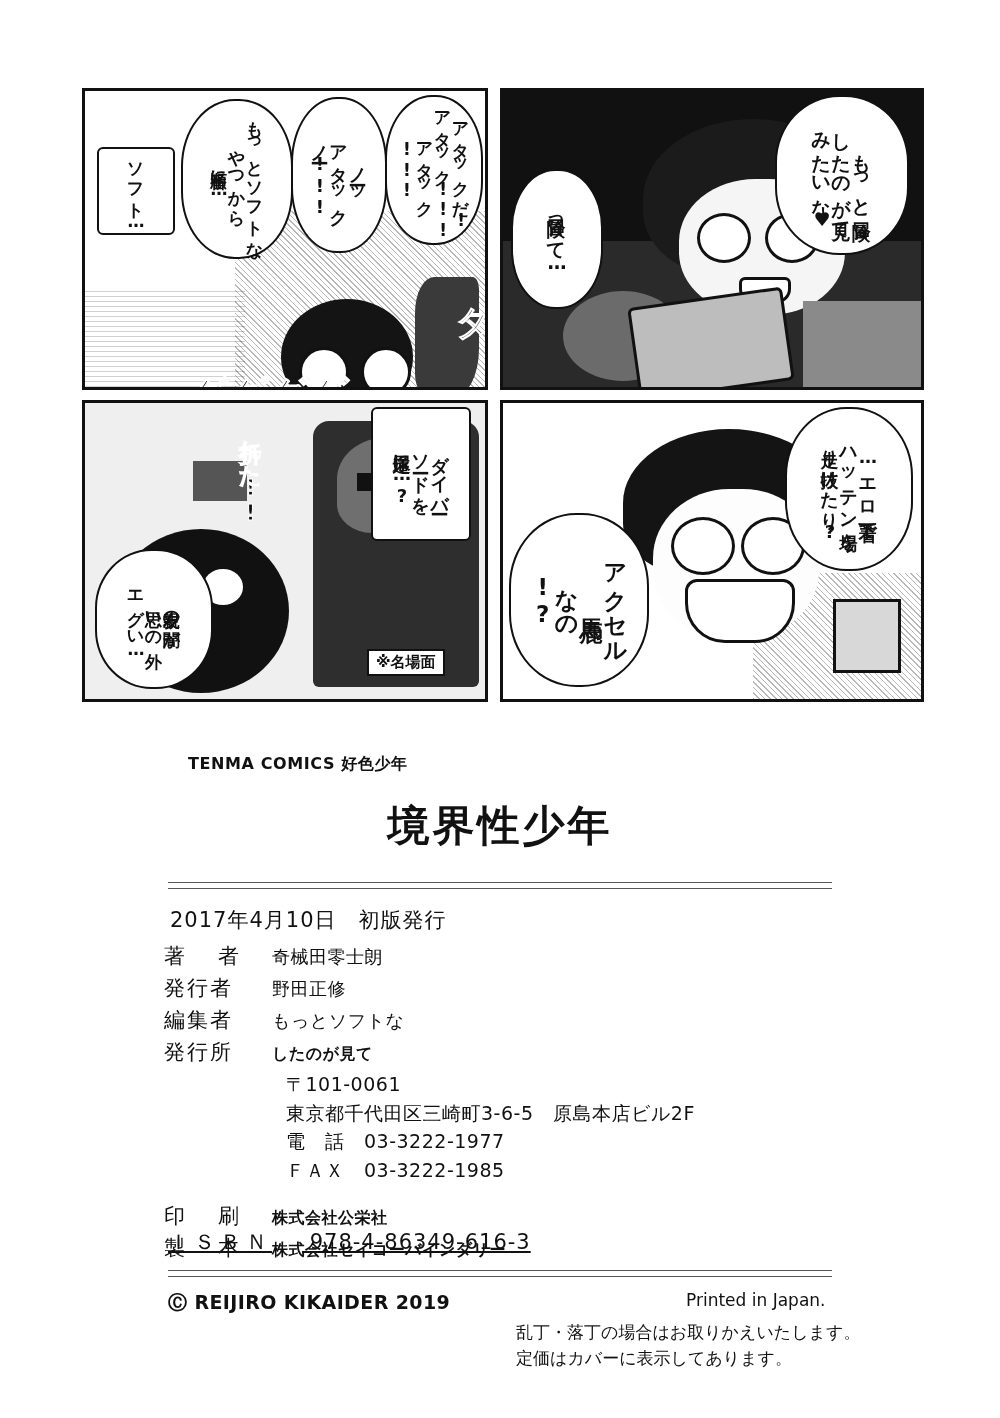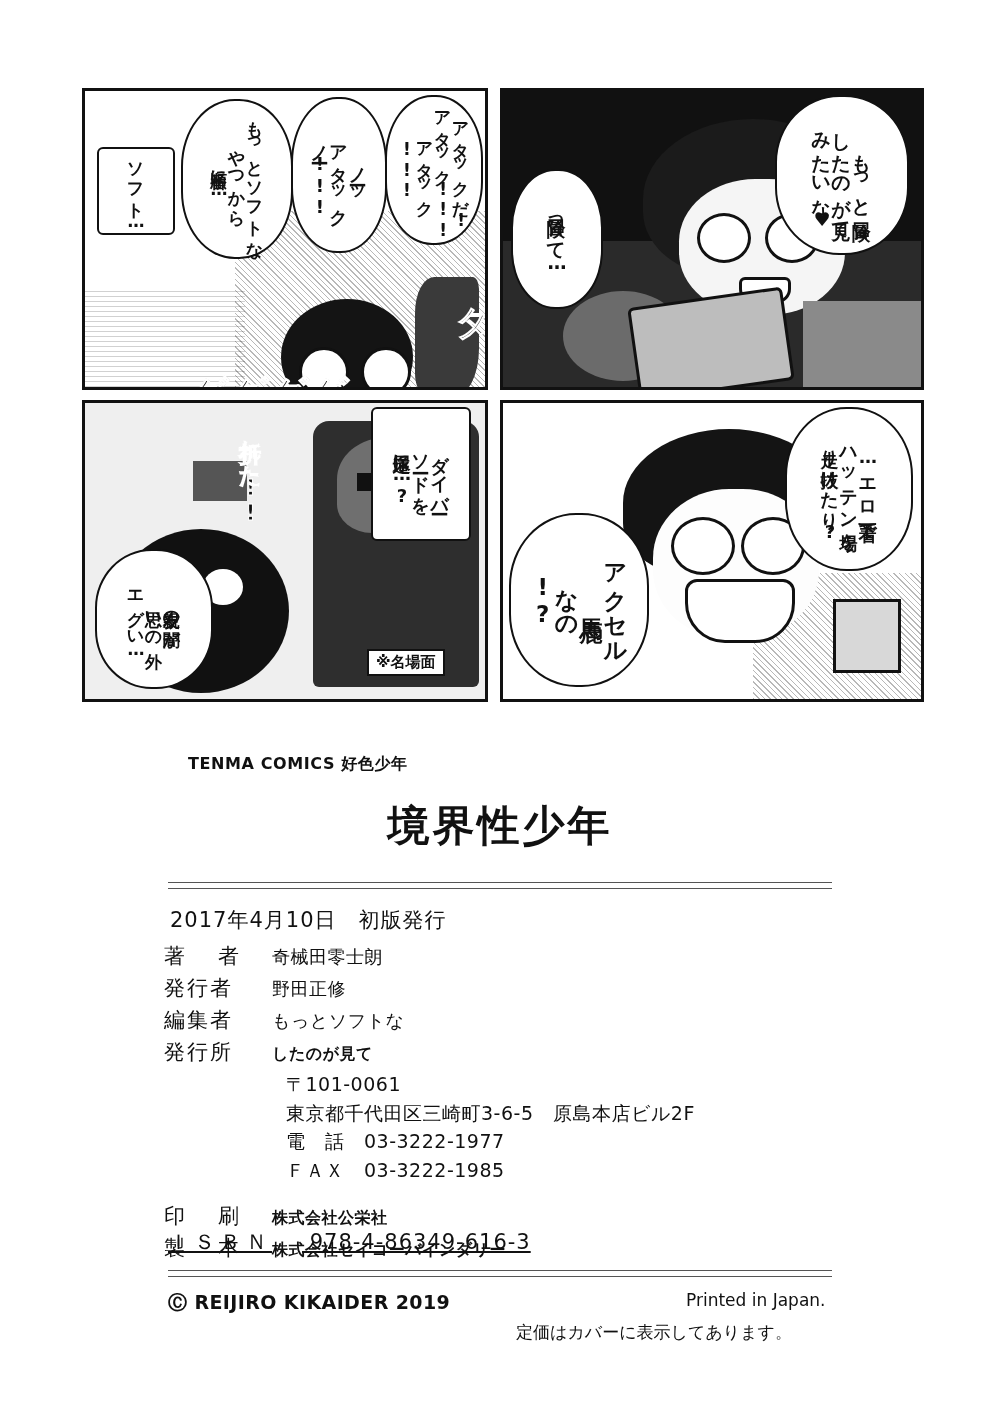--- a/index.html
+++ b/index.html
@@ -381,15 +381,16 @@
     <span class="lbl">ＩＳＢＮ</span>
     <span>978-4-86349-616-3</span>
   </div>
 
   <div class="rule r3"></div>
   <div class="rule r4"></div>
 
   <div class="copyright">Ⓒ REIJIRO KIKAIDER 2019</div>
   <div class="printed">Printed in Japan.</div>
   <div class="footnotes">
+    <div>乱丁・落丁の場合はお取りかえいたします。</div>
     <div>定価はカバーに表示してあります。</div>
   </div>
 </div>
 
 </body></html>

